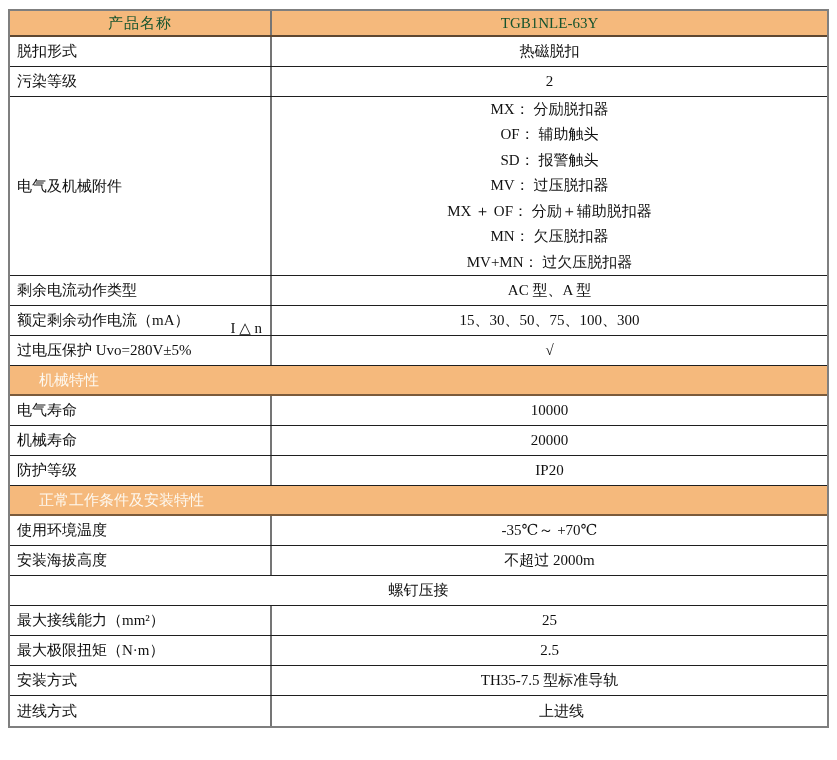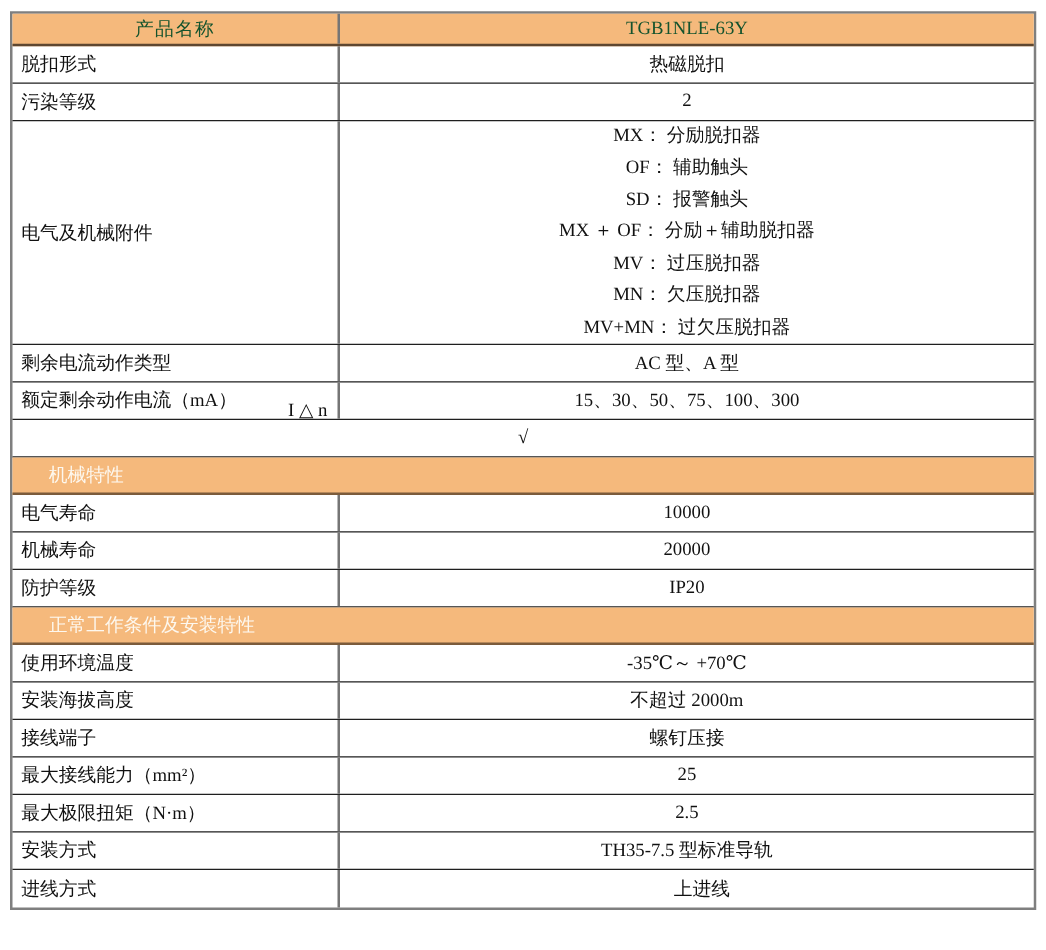--- a/index.html
+++ b/index.html
@@ -121,22 +121,22 @@
         </div>
       </div>
       <div class="row multirow">
         <div class="label-cell">
           <span>电气及机械附件</span>
         </div>
         <div class="value-cell lines">
           <div class="value-line">MX： 分励脱扣器</div>
           <div class="value-line">OF： 辅助触头</div>
           <div class="value-line">SD： 报警触头</div>
+          <div class="value-line">MV： 过压脱扣器</div>
           <div class="value-line">MX ＋ OF： 分励＋辅助脱扣器</div>
-          <div class="value-line">MV： 过压脱扣器</div>
           <div class="value-line">MN： 欠压脱扣器</div>
           <div class="value-line">MV+MN： 过欠压脱扣器</div>
         </div>
       </div>
       <div class="row row">
         <div class="label-cell">
           <span>剩余电流动作类型</span>
         </div>
         <div class="value-cell">
           <span>AC 型、A 型</span>
@@ -145,20 +145,23 @@
       <div class="row row">
         <div class="label-cell">
           <span>额定剩余动作电流（mA）</span>
           <span class="label-right">I △ n</span>
         </div>
         <div class="value-cell">
           <span>15、30、50、75、100、300</span>
         </div>
       </div>
       <div class="row row">
+        <div class="label-cell">
+          <span>过电压保护 Uvo=280V±5%</span>
+        </div>
         <div class="value-cell">
           <span>√</span>
         </div>
       </div>
       <div class="row section">
         <div class="section-label">机械特性</div>
       </div>
       <div class="row row">
         <div class="label-cell">
           <span>电气寿命</span>
@@ -196,23 +199,20 @@
       </div>
       <div class="row row">
         <div class="label-cell">
           <span>安装海拔高度</span>
         </div>
         <div class="value-cell">
           <span>不超过 2000m</span>
         </div>
       </div>
       <div class="row row">
-        <div class="label-cell">
-          <span>接线端子</span>
-        </div>
         <div class="value-cell">
           <span>螺钉压接</span>
         </div>
       </div>
       <div class="row row">
         <div class="label-cell">
           <span>最大接线能力（mm²）</span>
         </div>
         <div class="value-cell">
           <span>25</span>

